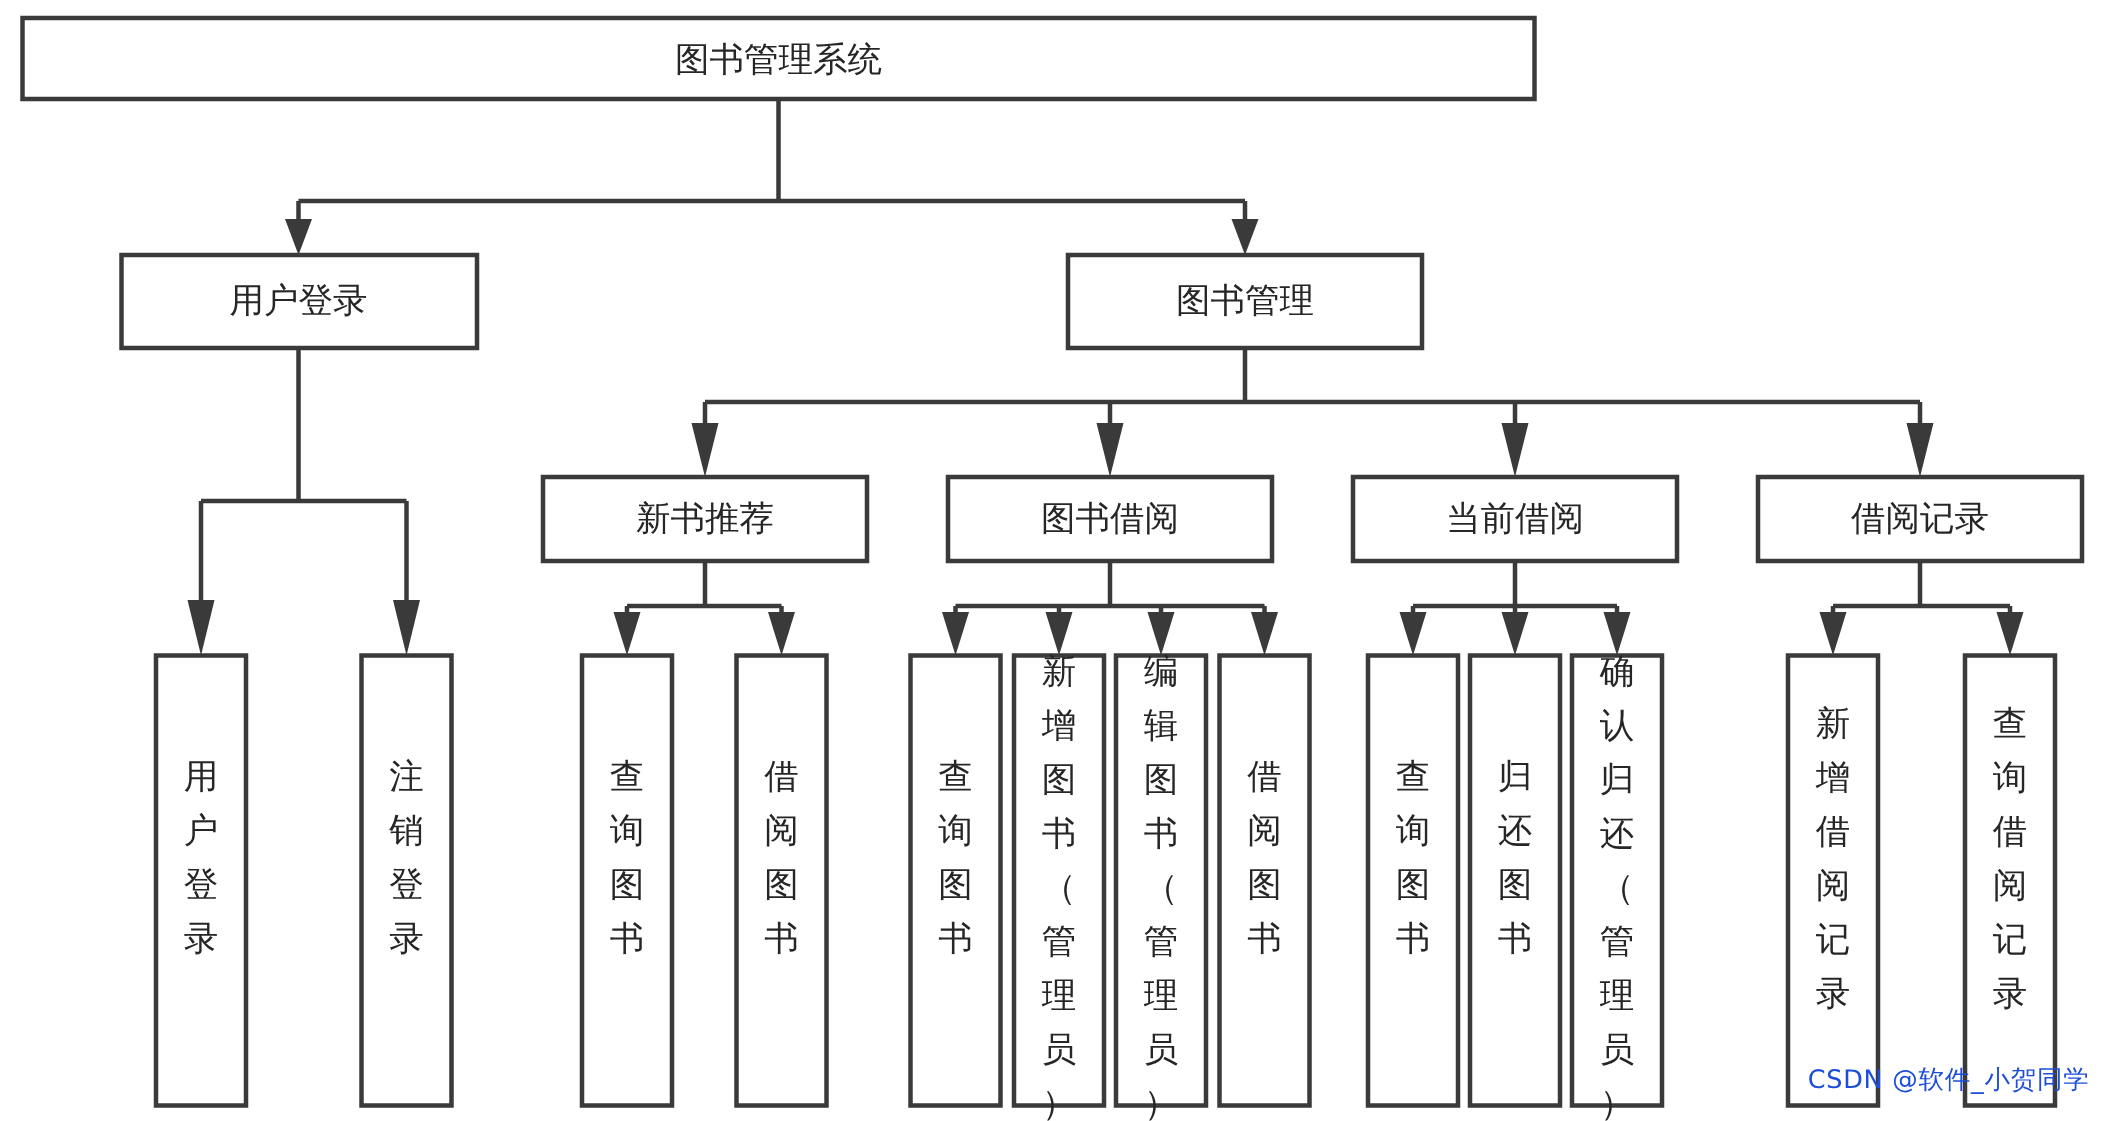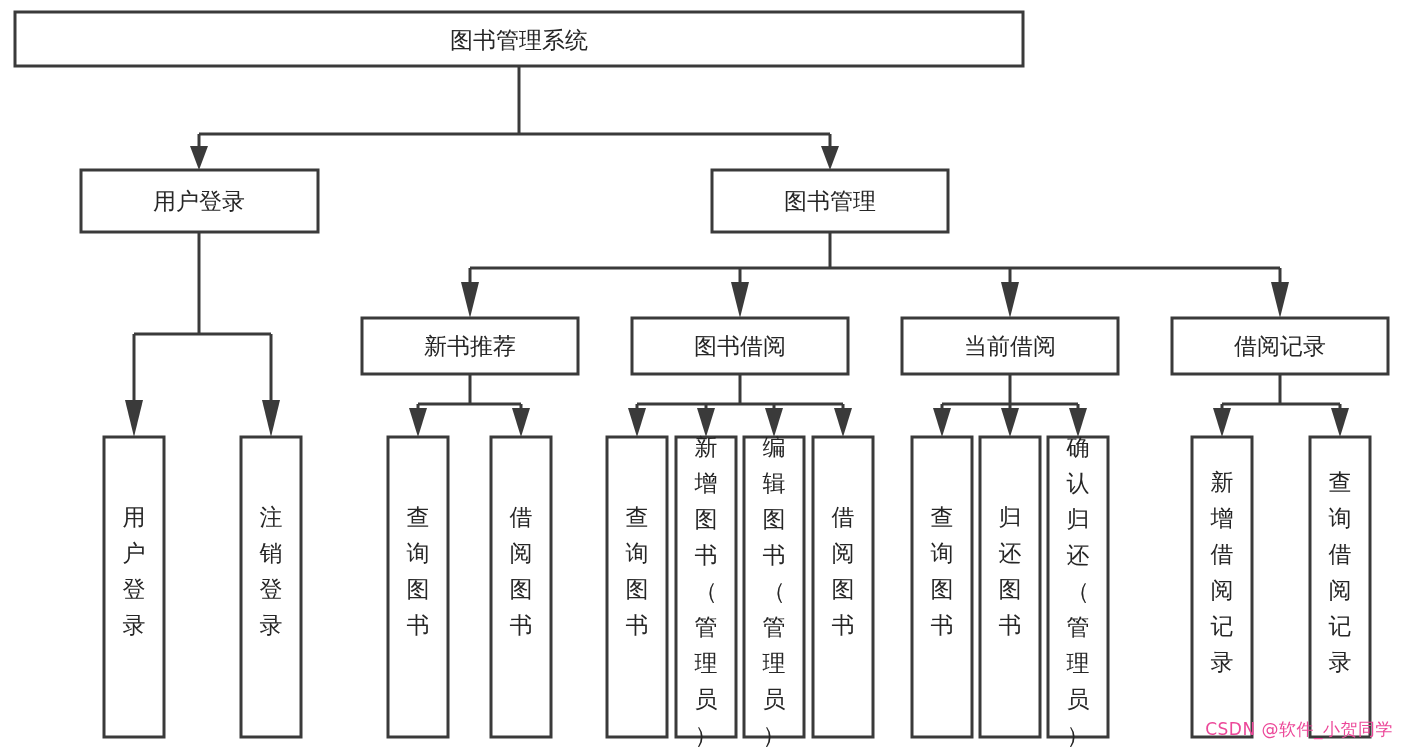--- a/index.html
+++ b/index.html
@@ -49,24 +49,24 @@
     stroke-width: 3;
     fill: none;
   }
   .arrow-head {
     fill: #3a3a3a;
     stroke: none;
   }
   .watermark {
     position: absolute;
     right: 12px;
-    bottom: 6px;
+    bottom: 16px;
     font-family: "DejaVu Sans", "Liberation Sans", sans-serif;
     font-size: 17px;
-    color: #ec4899;
+    color: #1d4ed8;
     letter-spacing: 0.5px;
     white-space: nowrap;
     pointer-events: none;
   }
 </style>
 </head>
 <body>
 
 <div id="diagram-root">
 <svg id="flowchart" viewBox="0 0 1405 747" xmlns="http://www.w3.org/2000/svg">

